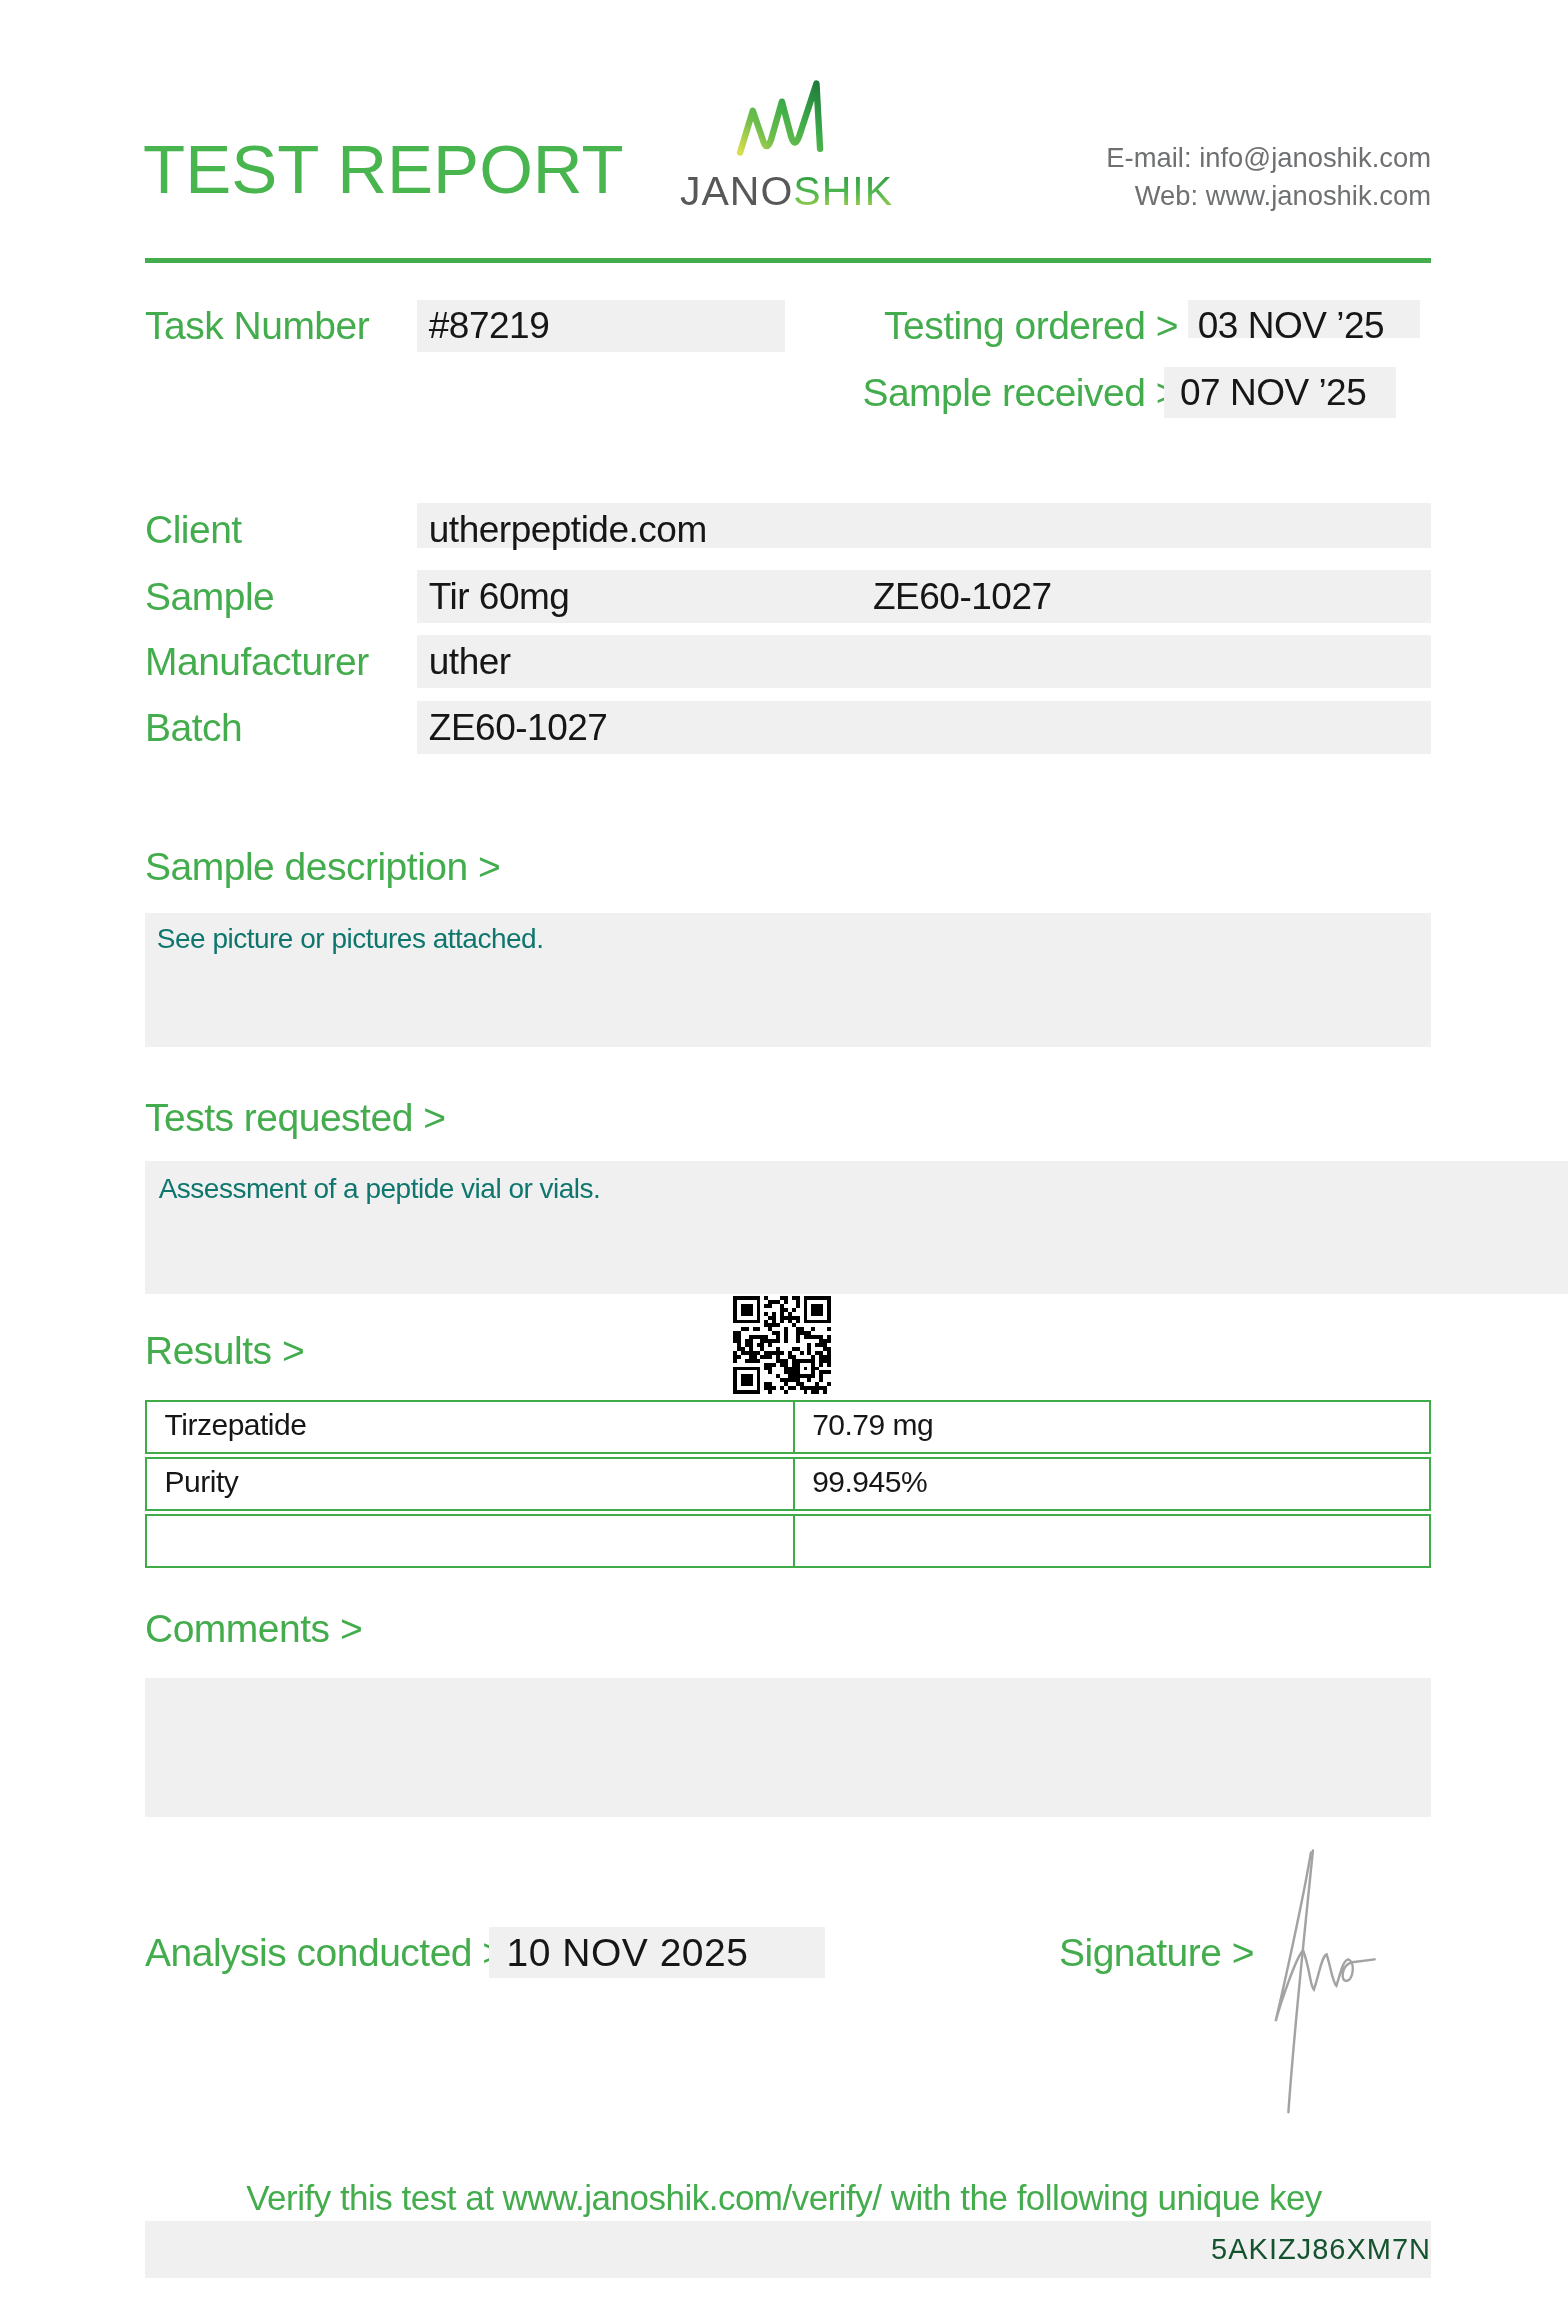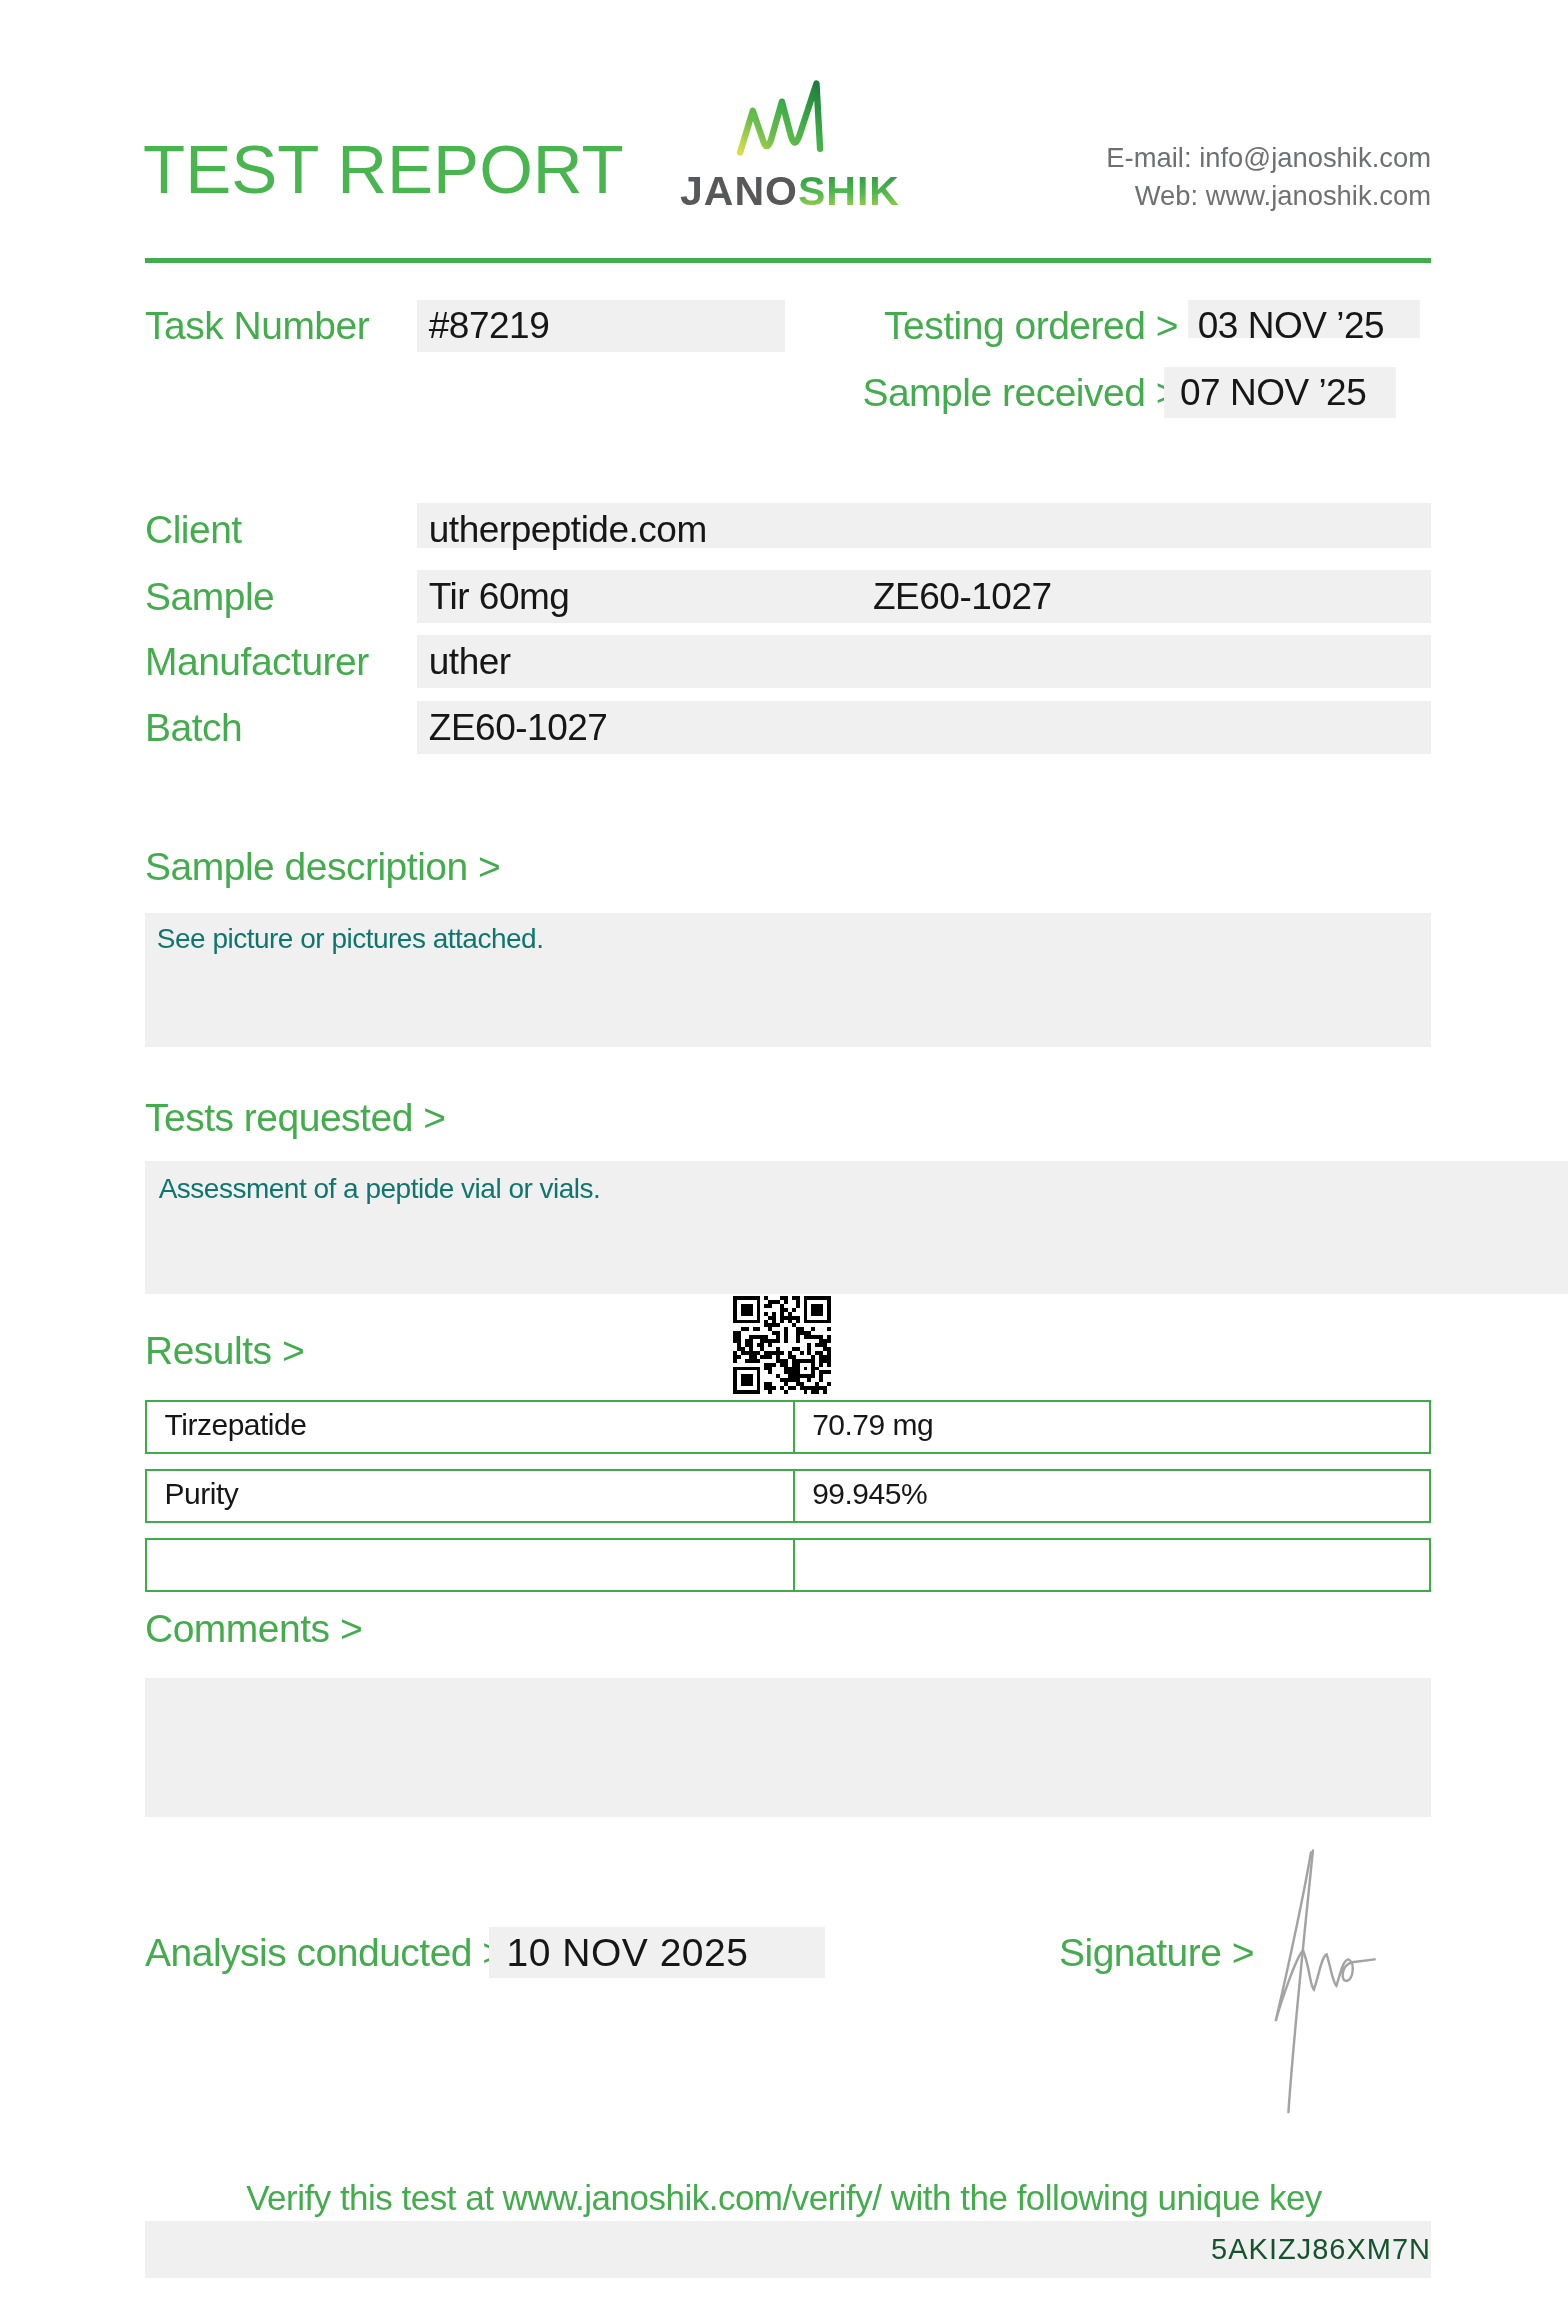--- a/index.html
+++ b/index.html
@@ -5,34 +5,34 @@
   :root{
     --green:#43AC4C; --green-bright:#49B54F; --table-border:#3FAB49;
     --dark-gray:#57585A; --text-gray:#6E7072; --box-bg:#F0F0F1;
     --black:#161616; --signature-gray:#A3A3A3;
   }
   *{box-sizing:border-box}
   html,body{margin:0;padding:0;background:#fff}
   body{width:1568px;height:2313px;position:relative;font-family:"Liberation Sans",sans-serif;overflow:hidden}
   .abs{position:absolute}
   .title{font-size:69px;line-height:1;color:var(--green-bright);letter-spacing:0px;white-space:nowrap}
-  .brand{font-size:41px;font-weight:bold;letter-spacing:1px;line-height:1.1;white-space:nowrap}
+  .brand{font-size:41px;font-weight:normal;letter-spacing:1px;line-height:1.1;white-space:nowrap}
   .brand .jano{color:var(--dark-gray)}
   .brand .shik{color:#3FAE49}
   @supports (-webkit-background-clip:text){
     .brand .shik{background:linear-gradient(180deg,#23903F 0%,#52B94F 55%,#BBD44A 100%);-webkit-background-clip:text;-webkit-text-fill-color:transparent}
   }
   .contact{font-size:27.4px;line-height:38px;color:var(--text-gray);text-align:right;white-space:nowrap}
   .rule{background:var(--green);height:4.9px}
   .lbl{font-size:39px;color:var(--green);letter-spacing:-0.5px;white-space:nowrap}
   .gbox{background:var(--box-bg)}
   .val{font-size:37px;color:var(--black);letter-spacing:-0.5px;white-space:nowrap}
   .heading{font-size:39px;color:var(--green);letter-spacing:-0.5px;white-space:nowrap}
   .boxtext{font-size:28px;color:#0f766e;letter-spacing:-0.5px}
-  .trow{display:flex;border:2.9px solid var(--table-border);height:54px;margin-bottom:15px;background:#fff}
+  .trow{display:flex;border:2.9px solid var(--table-border);height:54px;margin-bottom:3px;background:#fff}
   .tcell-l{width:50.4%;font-size:30px;line-height:46px;padding-left:17.6px;color:var(--black);letter-spacing:-0.5px}
   .tcell-r{flex:1;border-left:2.9px solid var(--table-border);font-size:30px;line-height:46px;padding-left:17px;color:var(--black);letter-spacing:-0.5px}
   .verify{font-size:35px;color:var(--green);text-align:center;letter-spacing:-0.5px;white-space:nowrap}
   .keybox{text-align:right;font-size:29px;color:#14532d;letter-spacing:1px}
 </style>
 </head>
 <body>
 
 <div class="abs title" style="left:143px;top:135px">TEST REPORT</div>
 

